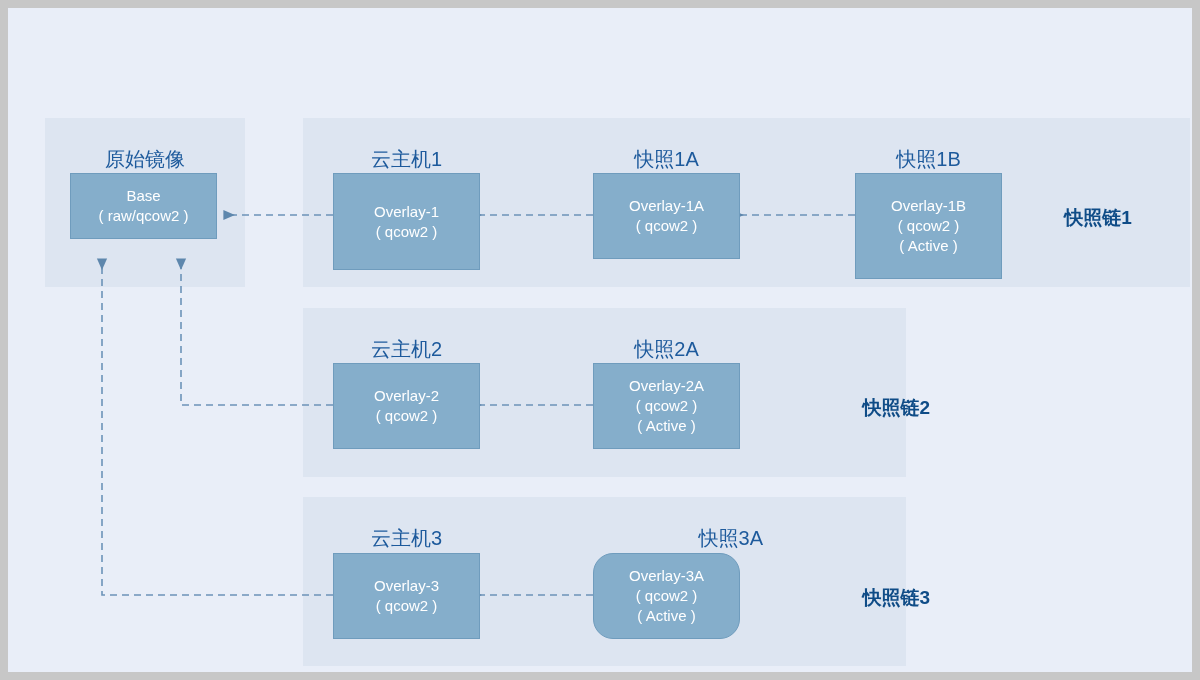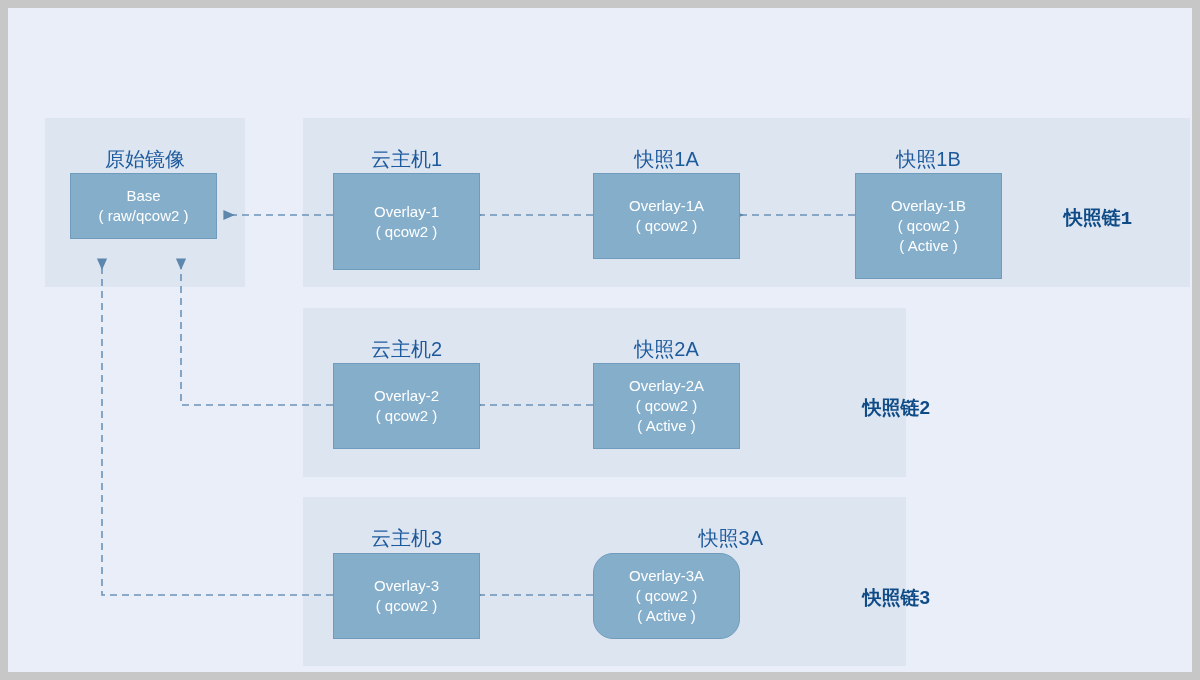--- a/index.html
+++ b/index.html
@@ -129,21 +129,21 @@
     <span>( qcow2 )</span>
   </div>
 
   <div class="panel-caption" style="left:847px; top:138px; width:147px;">快照1B</div>
   <div class="node" style="left:847px; top:165px; width:147px; height:106px;">
     <span>Overlay-1B</span>
     <span>( qcow2 )</span>
     <span>( Active )</span>
   </div>
 
-  <div class="chain-label" style="left:1010px; top:197px; width:160px;font-family:Liberation Mono, monospace;">快照链1</div>
+  <div class="chain-label" style="left:1010px; top:197px; width:160px;">快照链1</div>
 
   <div class="panel-caption" style="left:325px; top:328px; width:147px;">云主机2</div>
   <div class="node" style="left:325px; top:355px; width:147px; height:86px;">
     <span>Overlay-2</span>
     <span>( qcow2 )</span>
   </div>
 
   <div class="panel-caption" style="left:585px; top:328px; width:147px;">快照2A</div>
   <div class="node" style="left:585px; top:355px; width:147px; height:86px;">
     <span>Overlay-2A</span>

